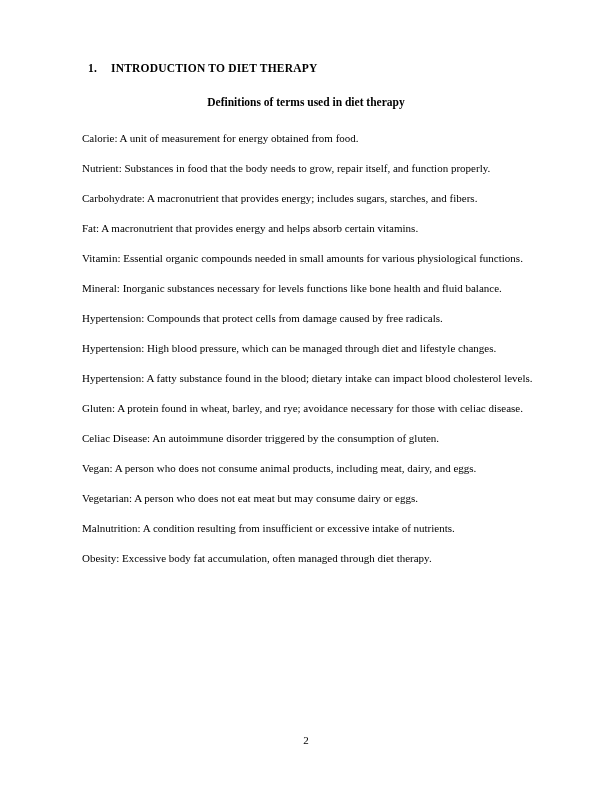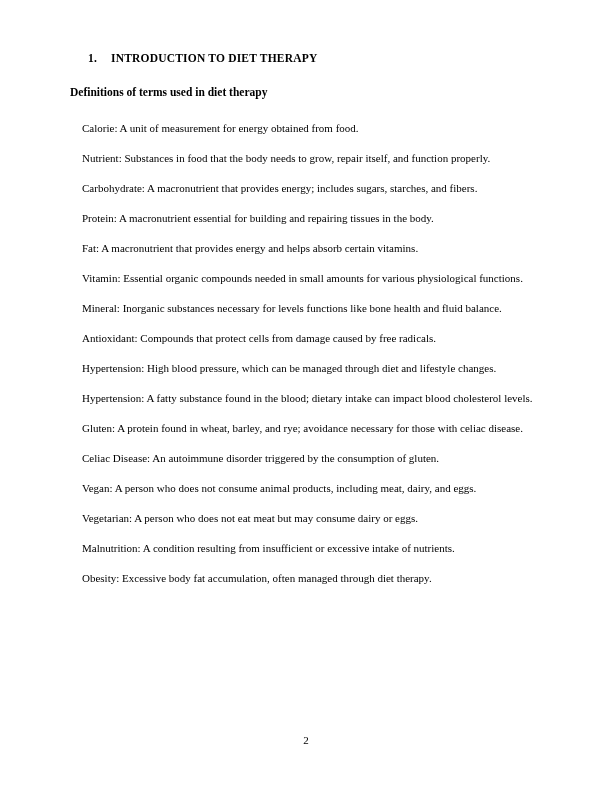--- a/index.html
+++ b/index.html
@@ -12,38 +12,39 @@
     width: 612px;
     height: 792px;
     background: #ffffff;
     font-family: "Liberation Serif", "DejaVu Serif", serif;
     color: #000000;
     box-sizing: border-box;
     overflow: hidden;
   }
   .content {
     position: absolute;
-    top: 52px;
+    top: 62px;
     left: 70px;
     width: 472px;
   }
   .main-heading {
     font-size: 11.5px;
     font-weight: bold;
     margin: 0 0 22px 18px;
     letter-spacing: 0.2px;
   }
   .main-heading .num {
     display: inline-block;
     margin-right: 14px;
   }
   .sub-heading {
     font-size: 11.5px;
     font-weight: bold;
     margin: 0 0 20px 0;
+    text-align: center;
   }
   .def-paragraph {
     font-size: 11px;
     font-weight: normal;
     line-height: 21px;
     margin: 0 0 9px 12px;
     text-align: justify;
   }
   .page-number {
     position: absolute;
@@ -63,25 +64,24 @@
     <h1 class="main-heading">
       <span class="num">1.</span><span>INTRODUCTION TO DIET THERAPY</span>
     </h1>
 
     <h2 class="sub-heading">Definitions of terms used in diet therapy</h2>
 
     <div>
         <p class="def-paragraph">Calorie: A unit of measurement for energy obtained from food.</p>
         <p class="def-paragraph">Nutrient: Substances in food that the body needs to grow, repair itself, and function properly.</p>
         <p class="def-paragraph">Carbohydrate: A macronutrient that provides energy; includes sugars, starches, and fibers.</p>
-        <p class="def-paragraph">Protein: A macronutrient essential for building and repairing tissues in the body.</p>
         <p class="def-paragraph">Fat: A macronutrient that provides energy and helps absorb certain vitamins.</p>
         <p class="def-paragraph">Vitamin: Essential organic compounds needed in small amounts for various physiological functions.</p>
         <p class="def-paragraph">Mineral: Inorganic substances necessary for levels functions like bone health and fluid balance.</p>
-        <p class="def-paragraph">Antioxidant: Compounds that protect cells from damage caused by free radicals.</p>
+        <p class="def-paragraph">Hypertension: Compounds that protect cells from damage caused by free radicals.</p>
         <p class="def-paragraph">Hypertension: High blood pressure, which can be managed through diet and lifestyle changes.</p>
         <p class="def-paragraph">Hypertension: A fatty substance found in the blood; dietary intake can impact blood cholesterol levels.</p>
         <p class="def-paragraph">Gluten: A protein found in wheat, barley, and rye; avoidance necessary for those with celiac disease.</p>
         <p class="def-paragraph">Celiac Disease: An autoimmune disorder triggered by the consumption of gluten.</p>
         <p class="def-paragraph">Vegan: A person who does not consume animal products, including meat, dairy, and eggs.</p>
         <p class="def-paragraph">Vegetarian: A person who does not eat meat but may consume dairy or eggs.</p>
         <p class="def-paragraph">Malnutrition: A condition resulting from insufficient or excessive intake of nutrients.</p>
         <p class="def-paragraph">Obesity: Excessive body fat accumulation, often managed through diet therapy.</p>
       </div>
 

